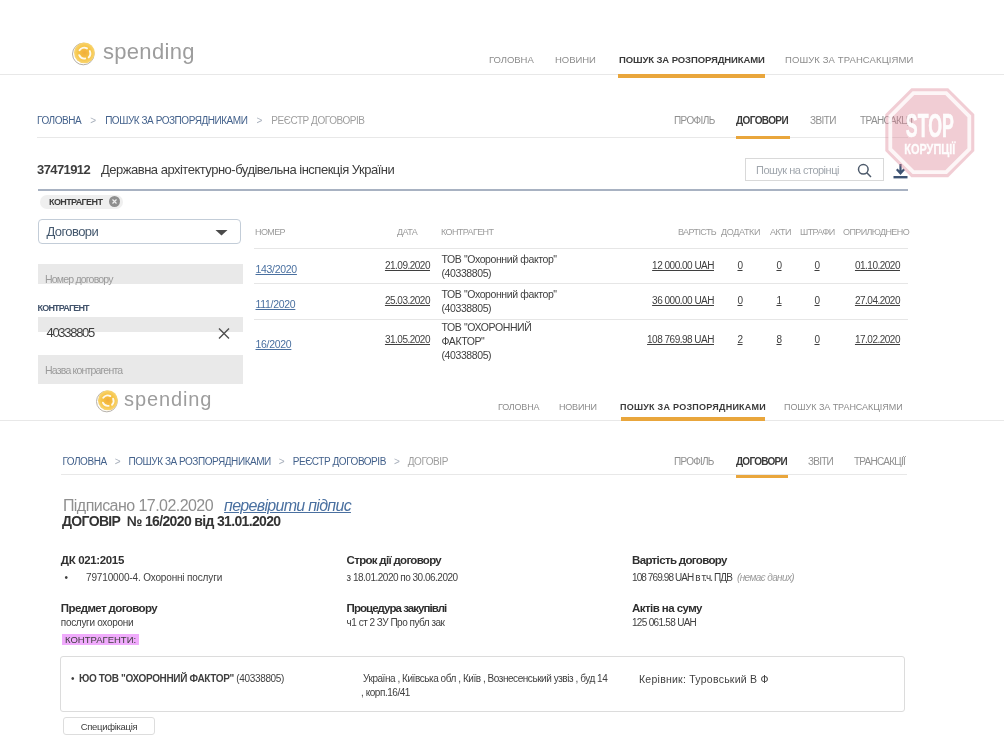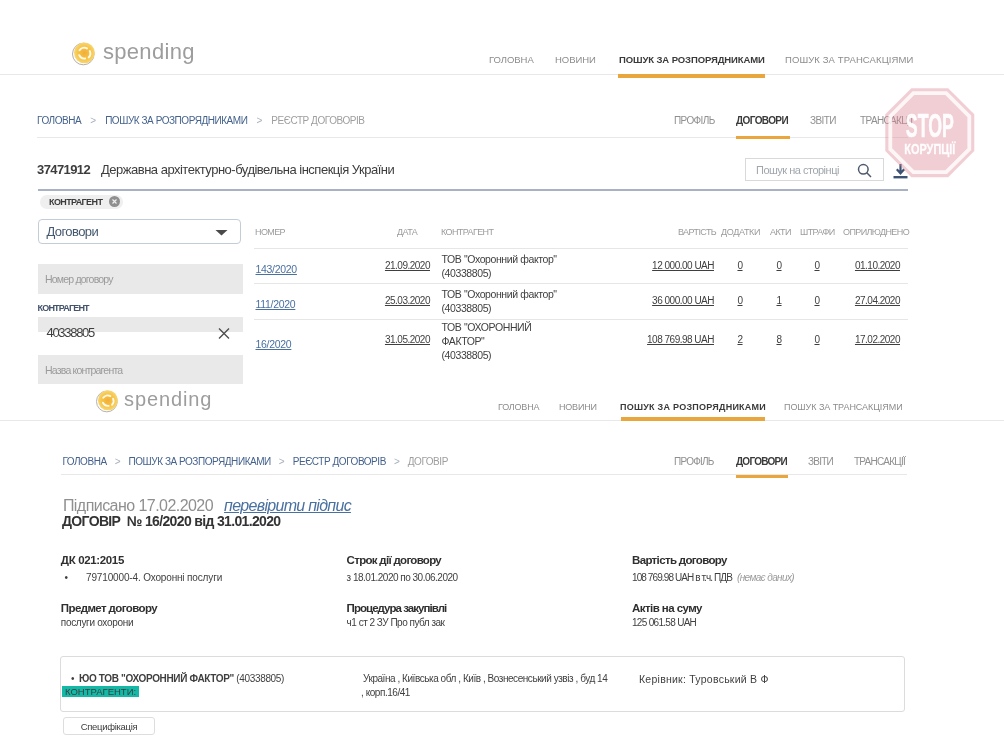--- a/index.html
+++ b/index.html
@@ -85,21 +85,21 @@
     <path d="M 3.5 3.5 L 7.5 7.5 M 7.5 3.5 L 3.5 7.5" stroke="#efefef" stroke-width="1.2"></path>
   </svg>
 </div>
 
 <div class="abs" style="left:38px;top:219px;width:202.5px;height:25px;border:1px solid #c3cdd8;border-radius:4px;background:#fff;">
   <span style="position:absolute;left:7.5px;top:3.5px;font-size:13px;color:#44586e;letter-spacing:-0.6px;">Договори</span>
   <svg style="position:absolute;left:176px;top:10px;" width="13" height="6" viewBox="0 0 13 6">
       <path d="M0.5 0 L12.5 0 L6.5 5.5 Z" fill="#4a4a4a"></path>
     </svg>
 </div>
-<div class="abs" style="left:38px;top:264px;width:205px;height:30px;background:#e9e9e9;">
+<div class="abs" style="left:38px;top:264px;width:205px;height:20px;background:#e9e9e9;">
   <span style="position:absolute;left:7px;top:9px;font-size:10.5px;color:#9a9a9a;letter-spacing:-0.8px;">Номер договору</span>
 </div>
 <div class="abs" style="left:37.5px;top:302.5px;font-size:9px;font-weight:bold;color:#42536b;letter-spacing:-0.8px;">КОНТРАГЕНТ</div>
 <div class="abs" style="left:38px;top:317px;width:205px;height:15px;background:#e9e9e9;">
   <span style="position:absolute;left:8.5px;top:8px;font-size:13px;color:#3f3f3f;letter-spacing:-1.3px;">40338805</span>
   <svg style="position:absolute;left:180px;top:11px;" width="12" height="11" viewBox="0 0 12 11">
     <path d="M 1 0.5 L 11 10.5 M 11 0.5 L 1 10.5" stroke="#4f4f4f" stroke-width="1.4"></path>
   </svg>
 </div>
 <div class="abs" style="left:38px;top:355px;width:205px;height:29px;background:#e9e9e9;">
@@ -185,21 +185,21 @@
 <div class="val" style="left:346.6px;top:571.5px;letter-spacing:-0.5px;">з 18.01.2020 по 30.06.2020</div>
 <div class="lbl" style="left:346.6px;top:601.8px;letter-spacing:-0.95px;">Процедура закупівлі</div>
 <div class="val" style="left:346.6px;top:616.5px;letter-spacing:-0.5px;">ч1 ст 2 ЗУ Про публ зак</div>
 
 <div class="lbl" style="left:632px;top:553.9px;letter-spacing:-0.65px;">Вартість договору</div>
 <div class="val" style="left:632px;top:571.5px;letter-spacing:-0.9px;">108 769.98 UAH в т.ч. ПДВ<i style="color:#9b9b9b;letter-spacing:-0.6px;margin-left:5px;">(немає даних)</i></div>
 <div class="lbl" style="left:632px;top:601.8px;letter-spacing:-0.55px;">Актів на суму</div>
 <div class="val" style="left:632px;top:616.5px;letter-spacing:-0.7px;">125 061.58 UAH</div>
 
 <div class="abs" style="left:59.5px;top:656px;width:845px;height:56px;border:1px solid #dcdcdc;border-radius:3px;"></div>
-<div class="abs" style="left:62px;top:686px;background:#14b8a6;padding:0 3px;font-size:9.5px;color:#3d3d3d;letter-spacing:0;">КОНТРАГЕНТИ:</div>
+<div class="abs" style="left:62px;top:634px;background:#f0abfc;padding:0 3px;font-size:9.5px;color:#3d3d3d;letter-spacing:0;">КОНТРАГЕНТИ:</div>
 <div class="abs" style="left:71px;top:672.5px;font-size:10px;color:#3f3f3f;">•</div>
 <div class="abs" style="left:79px;top:672.5px;font-size:10px;color:#3f3f3f;letter-spacing:-0.35px;"><b>ЮО ТОВ "ОХОРОННИЙ ФАКТОР"</b> (40338805)</div>
 <div class="abs" style="left:363px;top:672.5px;font-size:10px;color:#3f3f3f;letter-spacing:-0.45px;">Україна , Київська обл , Київ , Вознесенський узвіз , буд 14</div>
 <div class="abs" style="left:361px;top:686.5px;font-size:10px;color:#3f3f3f;letter-spacing:-0.45px;">, корп.16/41</div>
 <div class="abs" style="left:639px;top:672.5px;font-size:10.5px;color:#3f3f3f;letter-spacing:0.25px;">Керівник: Туровський В Ф</div>
 
 <div class="abs" style="left:63px;top:717px;width:92px;height:17.5px;border:1px solid #ddd;border-radius:3px;background:#fff;">
   <span style="position:absolute;left:0;right:0;top:3px;text-align:center;font-size:9.5px;color:#3d3d3d;letter-spacing:-0.3px;">Специфікація</span>
 </div>
 

